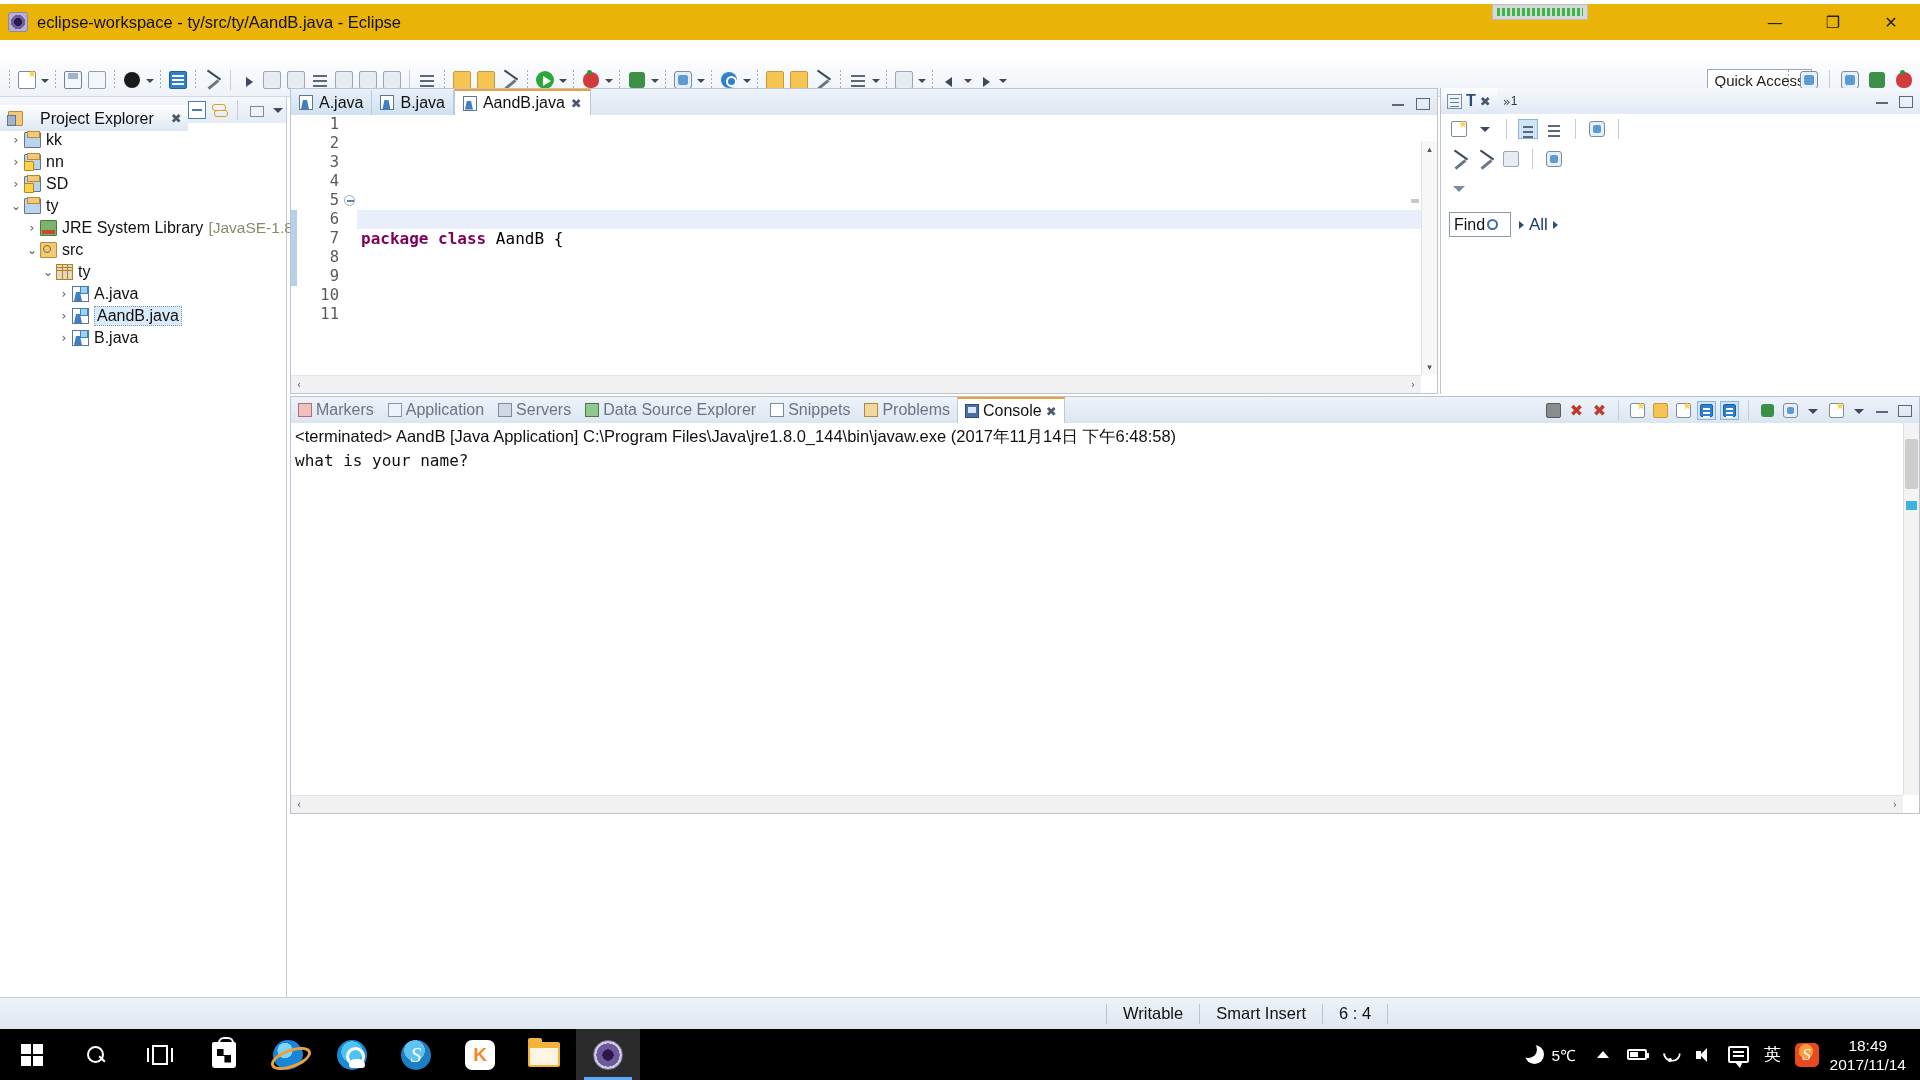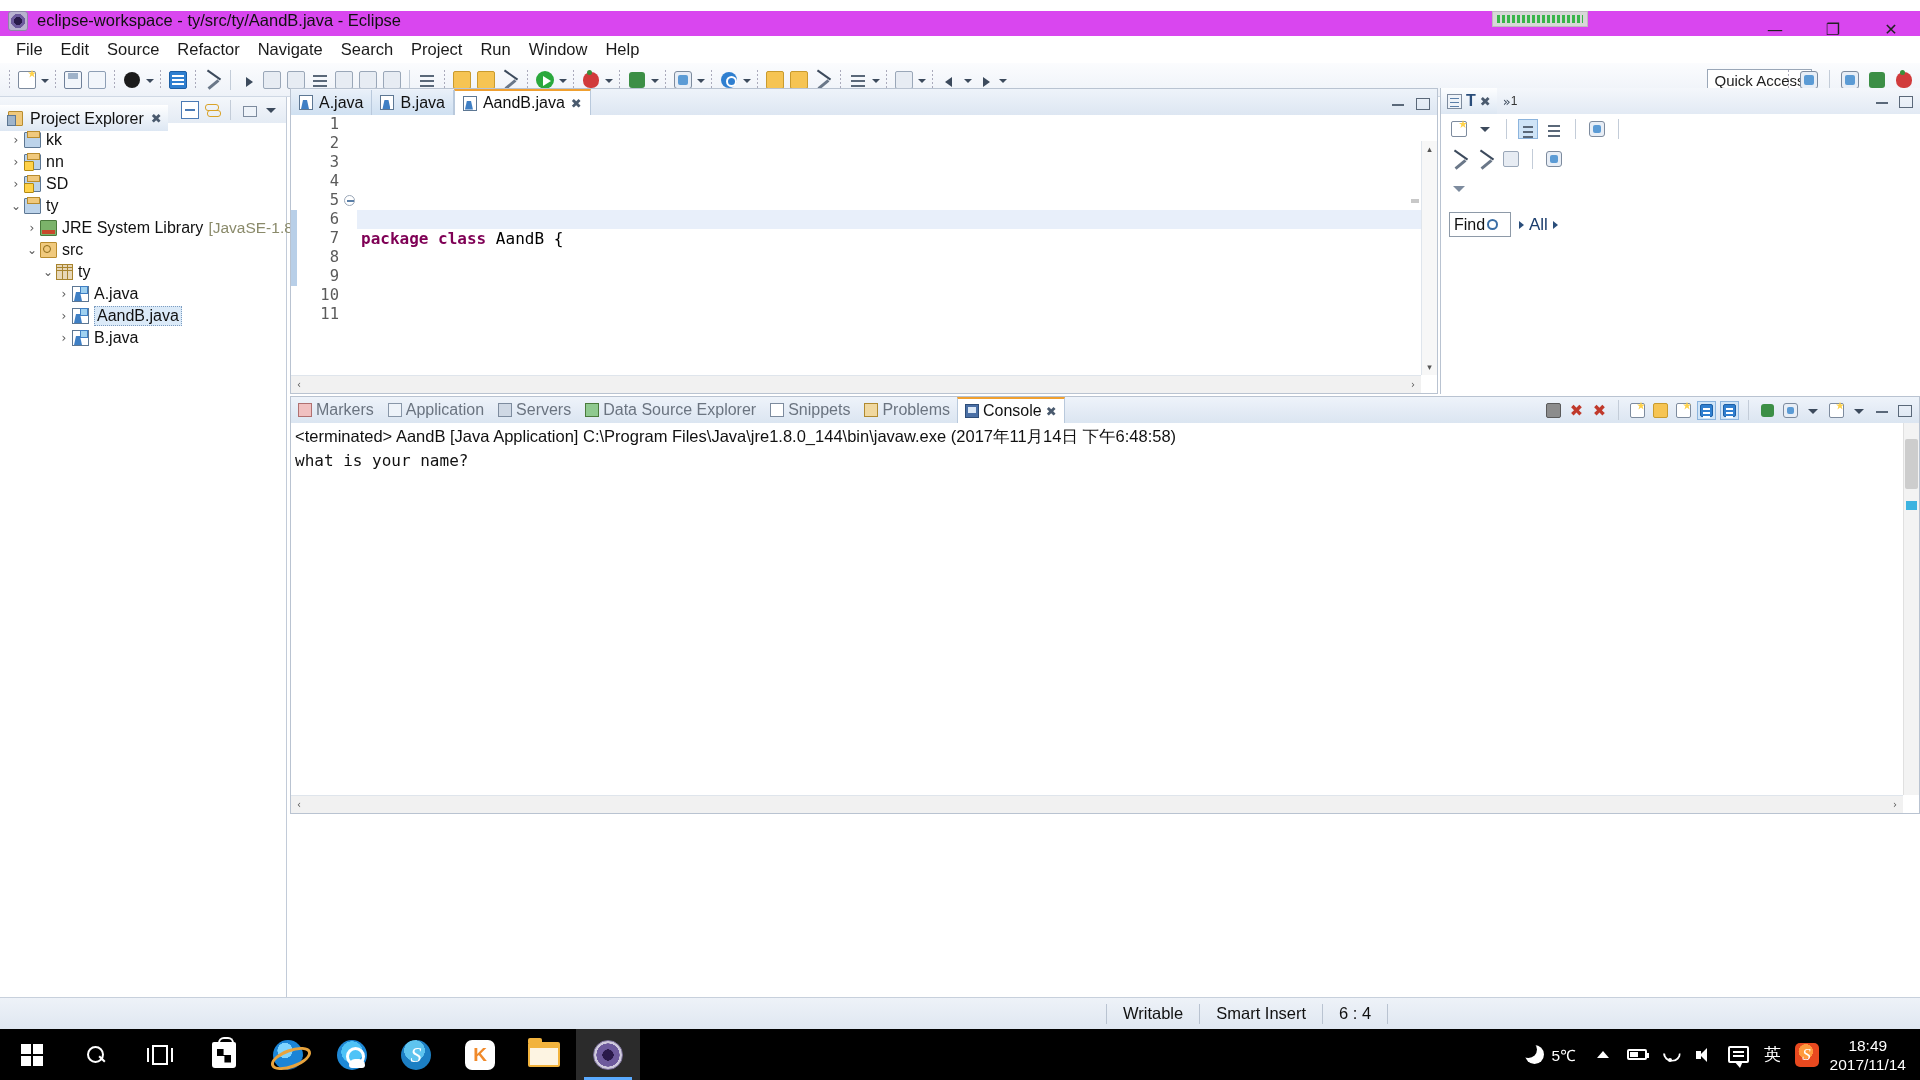--- a/index.html
+++ b/index.html
@@ -6,22 +6,22 @@
   html, body {
     width: 1920px; height: 1080px;
     overflow: hidden;
     font-family: "Liberation Sans", sans-serif;
     background: #ffffff;
   }
   #app { position: relative; width: 1920px; height: 1080px; }
 
   
   .titlebar {
-    position: absolute; top: 11px; left: 0; width: 1920px; height: 36px;
-    background: #d946ef; display: flex; 
+    position: absolute; top: 4px; left: 0; width: 1920px; height: 36px;
+    background: #eab308; display: flex; align-items: center;
   }
   .title-icon {
     width: 20px; height: 20px; margin-left: 8px; margin-right: 9px;
     border-radius: 3px; flex: none;
     background: radial-gradient(circle at 50% 50%, #2a1a4a 0 30%, #6d5a9c 31% 55%, #b9b2cf 56% 100%);
     border: 1px solid #8e86a8;
   }
   .title-text { font-size: 16.5px; color: #111; white-space: nowrap; }
   .win-btns {
     position: absolute; right: 0; top: 0; height: 36px; display: flex;
@@ -108,21 +108,21 @@
   
   .pe {
     left: 0; top: 97px; width: 287px; height: 900px;
     border-right: 1px solid #c2cbd8; background:#fff;
   }
   .view-tabbar {
     height: 26px; background: linear-gradient(#f4f7fb,#e4ebf4);
     display: flex; align-items: center; position: relative;
   }
   .view-tab {
-    height: 26px; display:flex; align-items:center; gap:7px; padding: 0 6px 0 8px;
+    height: 26px; display:flex; align-items:center; gap:17px; padding: 0 6px 0 8px;
     background: linear-gradient(#fdfeff,#dde7f3);
     border-top: 1px solid #fff;
     margin-top: 16px;
   }
   .view-tab .lbl { font-size: 16px; color:#111; white-space: nowrap; }
   .closex { font-size: 13px; color:#4a5a6e; font-family:"DejaVu Sans",sans-serif; }
   .vt-icon { width:15px;height:15px;position:relative;flex:none; }
   .vt-icon.proj { background:#f0c97d;border:1px solid #b98c2e;border-radius:1px; }
   .vt-icon.proj::after{content:'';position:absolute;left:-2px;top:3px;width:7px;height:9px;background:#9fb4cb;border:1px solid #5d7793;}
   .vt-tools { margin-left:auto; display:flex; align-items:center; gap:4px; padding-right:6px; }
@@ -364,32 +364,20 @@
     <div class="green-strip">
         <i></i>
       </div>
     <div class="win-btns">
       <div class="win-btn">—</div>
       <div class="win-btn">❐</div>
       <div class="win-btn">✕</div>
     </div>
   </div>
 
-  <div class="menubar">
-    <div class="menu-item">File</div>
-    <div class="menu-item">Edit</div>
-    <div class="menu-item">Source</div>
-    <div class="menu-item">Refactor</div>
-    <div class="menu-item">Navigate</div>
-    <div class="menu-item">Search</div>
-    <div class="menu-item">Project</div>
-    <div class="menu-item">Run</div>
-    <div class="menu-item">Window</div>
-    <div class="menu-item">Help</div>
-  </div>
 
   <div class="toolbar">
     <div class="tb-sep"></div>
     <div class="tb">
         <span class="ic ic-doc"></span>
       </div>
     <div class="tb-arrow"></div>
     <div class="tb-sep"></div>
     <div class="tb">
         <span class="ic ic-save"></span>

